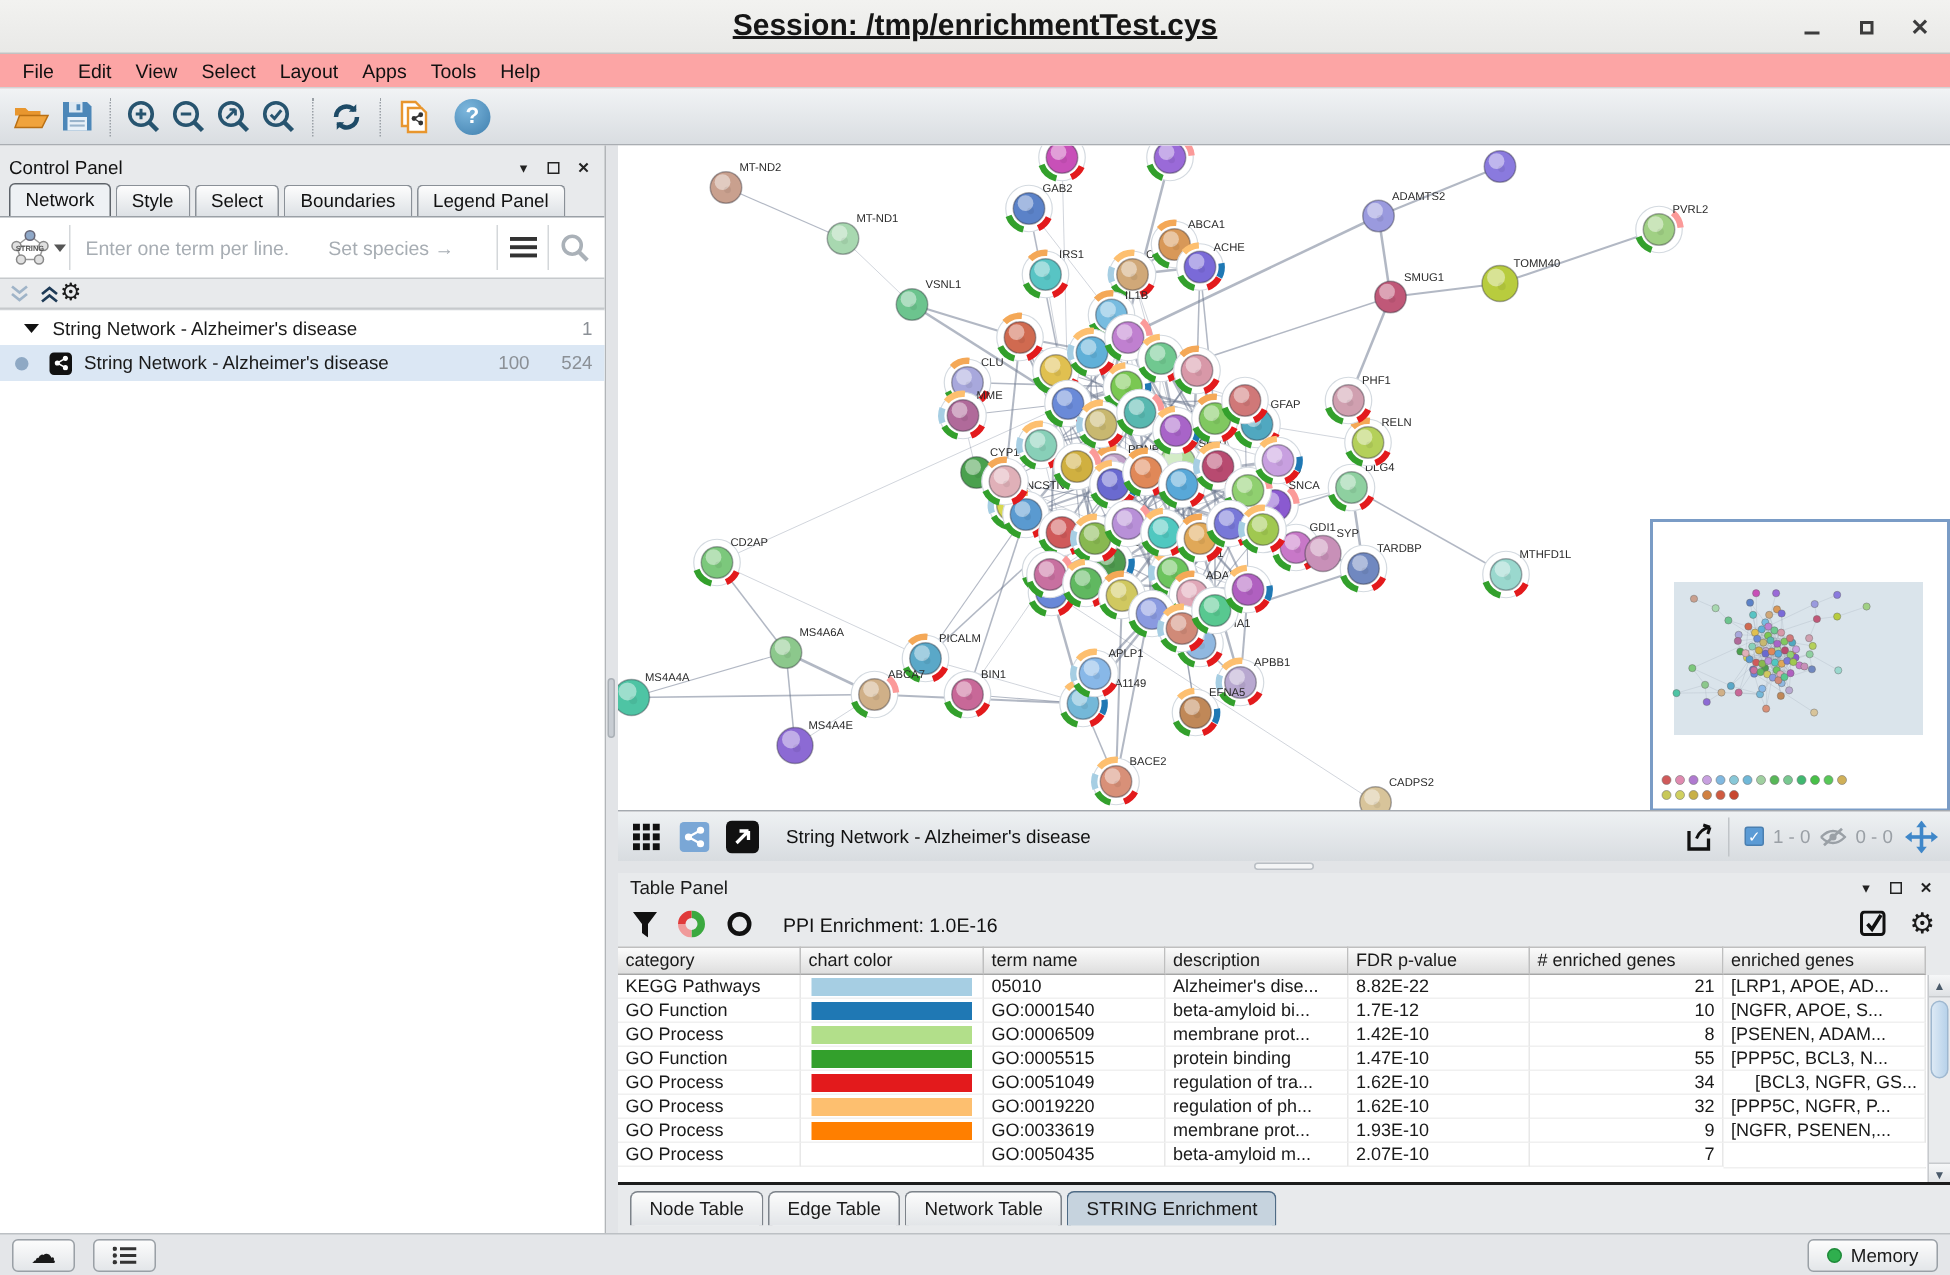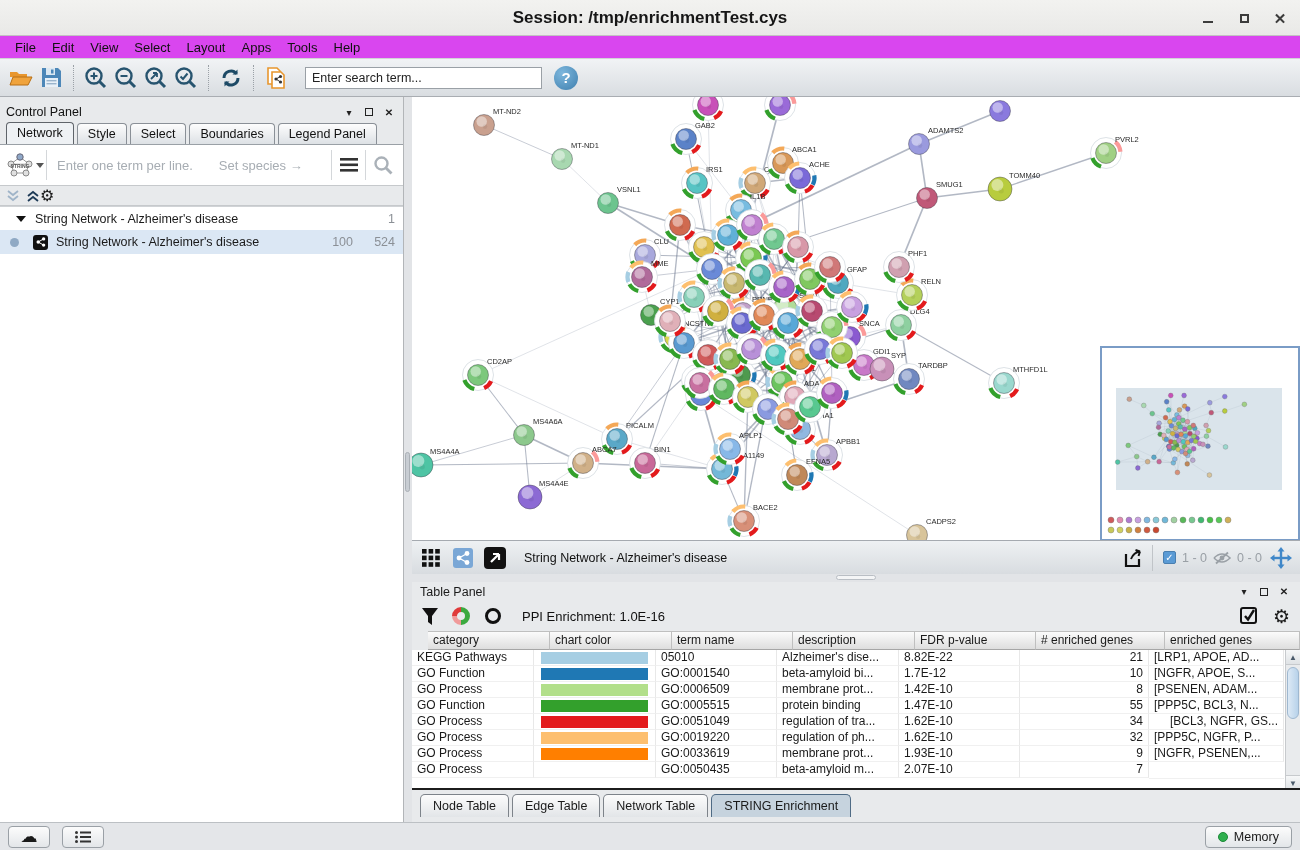--- a/index.html
+++ b/index.html
@@ -2,29 +2,29 @@
 <html><head>
 <meta charset="utf-8">
 <style>
   * { margin:0; padding:0; box-sizing:border-box; }
   html,body { width:1300px; height:850px; overflow:hidden; }
   body { font-family:"Liberation Sans", sans-serif; font-size:12px; color:#1a1a1a; background:#ececec; }
   .window { width:1300px; height:850px; display:flex; flex-direction:column; background:#ececec; }
 
   
   .titlebar { height:36px; background:linear-gradient(#f2f2f0,#e9e9e7); border-bottom:1px solid #c2c2c2; position:relative; display:flex; align-items:center; justify-content:center; }
-  .titlebar .title { font-weight:bold; font-size:17px; color:#161616; }
+  .titlebar .title { font-weight:bold; font-size:20px; color:#161616;text-decoration:underline; }
   .win-controls { position:absolute; right:6px; top:0; height:36px; display:flex; align-items:center; gap:8px; }
   .win-btn { width:28px; height:26px; display:flex; align-items:center; justify-content:center; color:#3c3c3c; font-size:14px; cursor:default; }
   .win-btn .minus { width:10px; height:2px; background:#3c3c3c; margin-top:8px; }
   .win-btn .square { width:9px; height:9px; border:2px solid #3c3c3c; }
   .win-btn .ex { font-size:15px; font-weight:bold; line-height:1; }
 
   
-  .menubar { height:23px; background:#d946ef; display:flex; align-items:center; padding-left:8px; gap:2px; border-bottom:1px solid #d2d4d6; }
+  .menubar { height:23px; background:#fca5a5; display:flex; align-items:center; padding-left:8px; gap:2px; border-bottom:1px solid #d2d4d6; }
   .menu-item { padding:2px 7px; font-size:13px; color:#111; }
 
   
   .toolbar { height:38px; background:linear-gradient(#f1f3f5,#d9dde1); border-bottom:1px solid #a9adb2; display:flex; align-items:center; padding:0 6px; }
   .tb-btn { width:30px; height:30px; display:flex; align-items:center; justify-content:center; }
   .tb-sep { width:1px; height:26px; border-left:1px dotted #9aa0a6; margin:0 7px; }
   .search-box { width:237px; height:22px; border:1px solid #9aa0a6; background:#fff; font-size:12.5px; padding:0 6px; color:#222; margin-left:14px; font-family:"Liberation Sans",sans-serif; }
   .search-box::placeholder { color:#222; }
   .help-btn { width:24px; height:24px; border-radius:50%; background:radial-gradient(circle at 35% 30%, #7db7dd, #3f7fae); color:#fff; font-weight:bold; font-size:15px; display:flex; align-items:center; justify-content:center; margin-left:12px; }
 
@@ -194,21 +194,20 @@
     <div class="tb-btn">
       <svg width="24" height="24" viewBox="0 0 24 24">
           <path d="M4 2 h9 l3 3 v13 h-12 z" fill="#fff" stroke="#e8962e" stroke-width="1.6"></path>
           <path d="M8 6 h9 l3 3 v13 h-12 z" fill="#fff" stroke="#e8962e" stroke-width="1.6"></path>
           <circle cx="12" cy="13" r="1.6" fill="#333"></circle>
           <circle cx="16.5" cy="10.5" r="1.6" fill="#333"></circle>
           <circle cx="16.5" cy="16" r="1.6" fill="#333"></circle>
           <path d="M12 13 L16.5 10.5 M12 13 L16.5 16" stroke="#333" stroke-width="1"></path>
         </svg>
     </div>
-    <input class="search-box" placeholder="Enter search term..." style="">
     <div class="help-btn">?</div>
   </div>
 
   <div class="main">
 
     <div class="control-panel">
       <div class="cp-header">
         <span>Control Panel</span>
         <span class="sp"></span>
         <div class="cp-hbtn">▾</div>
@@ -1785,21 +1784,21 @@
           <span class="lbl">PPI Enrichment: 1.0E-16</span>
           <span class="sp"></span>
           <svg width="19" height="19" viewBox="0 0 19 19">
               <rect x="1" y="1" width="15" height="15" rx="2" fill="none" stroke="#111" stroke-width="2"></rect>
               <path d="M5 9 l3 3.5 L14 3" fill="none" stroke="#111" stroke-width="2.4"></path>
             </svg>
           <span class="gear" style="font-size:19px">⚙</span>
         </div>
         <div class="enrich-table">
           <div class="et-headrow" id="et-head">
-              <div class="et-h" style="width: 122px; margin-left: 16px;">category</div>
+              <div class="et-h" style="width: 122px;">category</div>
               <div class="et-h" style="width: 122px;">chart color</div>
               <div class="et-h" style="width: 121px;">term name</div>
               <div class="et-h" style="width: 122px;">description</div>
               <div class="et-h" style="width: 121px;">FDR p-value</div>
               <div class="et-h" style="width: 129px;"># enriched genes</div>
               <div class="et-h" style="width: 135px;">enriched genes</div>
             </div>
           <div class="et-body" id="et-body">
 
           <div class="et-row">

